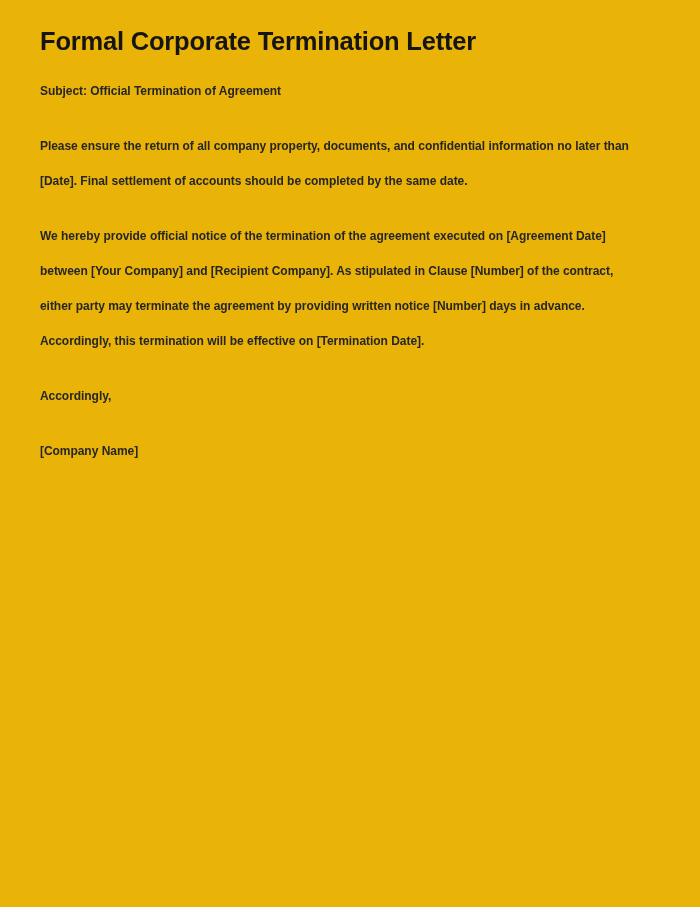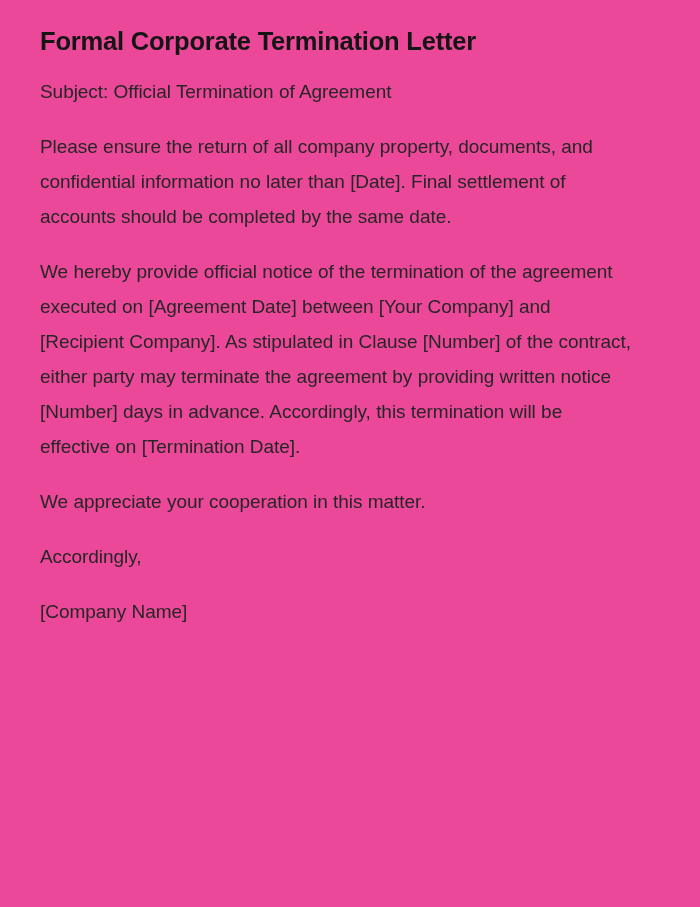--- a/index.html
+++ b/index.html
@@ -13,21 +13,21 @@
     height: 907px;
     overflow: hidden;
     font-family: "Liberation Sans", "DejaVu Sans", sans-serif;
     -webkit-font-smoothing: antialiased;
   }
 
   .letter-page {
     box-sizing: border-box;
     width: 700px;
     min-height: 907px;
-    background: #ec4899;
+    background: #eab308;
     padding: 24px 62px 30px 40px;
   }
 
   .letter-title {
     margin: 0;
     padding: 0;
     font-size: 25.5px;
     line-height: 34px;
     font-weight: 700;
     letter-spacing: -0.2px;
@@ -35,23 +35,23 @@
     font-family: "Liberation Sans", "DejaVu Sans", sans-serif;
   }
 
   .letter-body {
     margin-top: 16px;
   }
 
   .letter-para {
     margin: 0 0 20px 0;
     padding: 0;
-    font-size: 19px;
+    font-size: 12px;
     line-height: 35px;
-    font-weight: 400;
+    font-weight: 700;
     color: #262626;
     letter-spacing: -0.05px;
     max-width: 596px;
     word-spacing: 0.1px;
   }
 
   .letter-para:last-child {
     margin-bottom: 16px;
   }
 
@@ -68,21 +68,20 @@
 
   <div class="letter-body">
 
     <p class="letter-para short">Subject: Official Termination of Agreement</p>
 
 
     <p class="letter-para">Please ensure the return of all company property, documents, and confidential information no later than [Date]. Final settlement of accounts should be completed by the same date.</p>
 
     <p class="letter-para">We hereby provide official notice of the termination of the agreement executed on [Agreement Date] between [Your Company] and [Recipient Company]. As stipulated in Clause [Number] of the contract, either party may terminate the agreement by providing written notice [Number] days in advance. Accordingly, this termination will be effective on [Termination Date].</p>
 
-    <p class="letter-para short">We appreciate your cooperation in this matter.</p>
 
     <p class="letter-para short">Accordingly,</p>
 
 
 
     <p class="letter-para short">[Company Name]</p>
 
   </div>
 </div>
 

